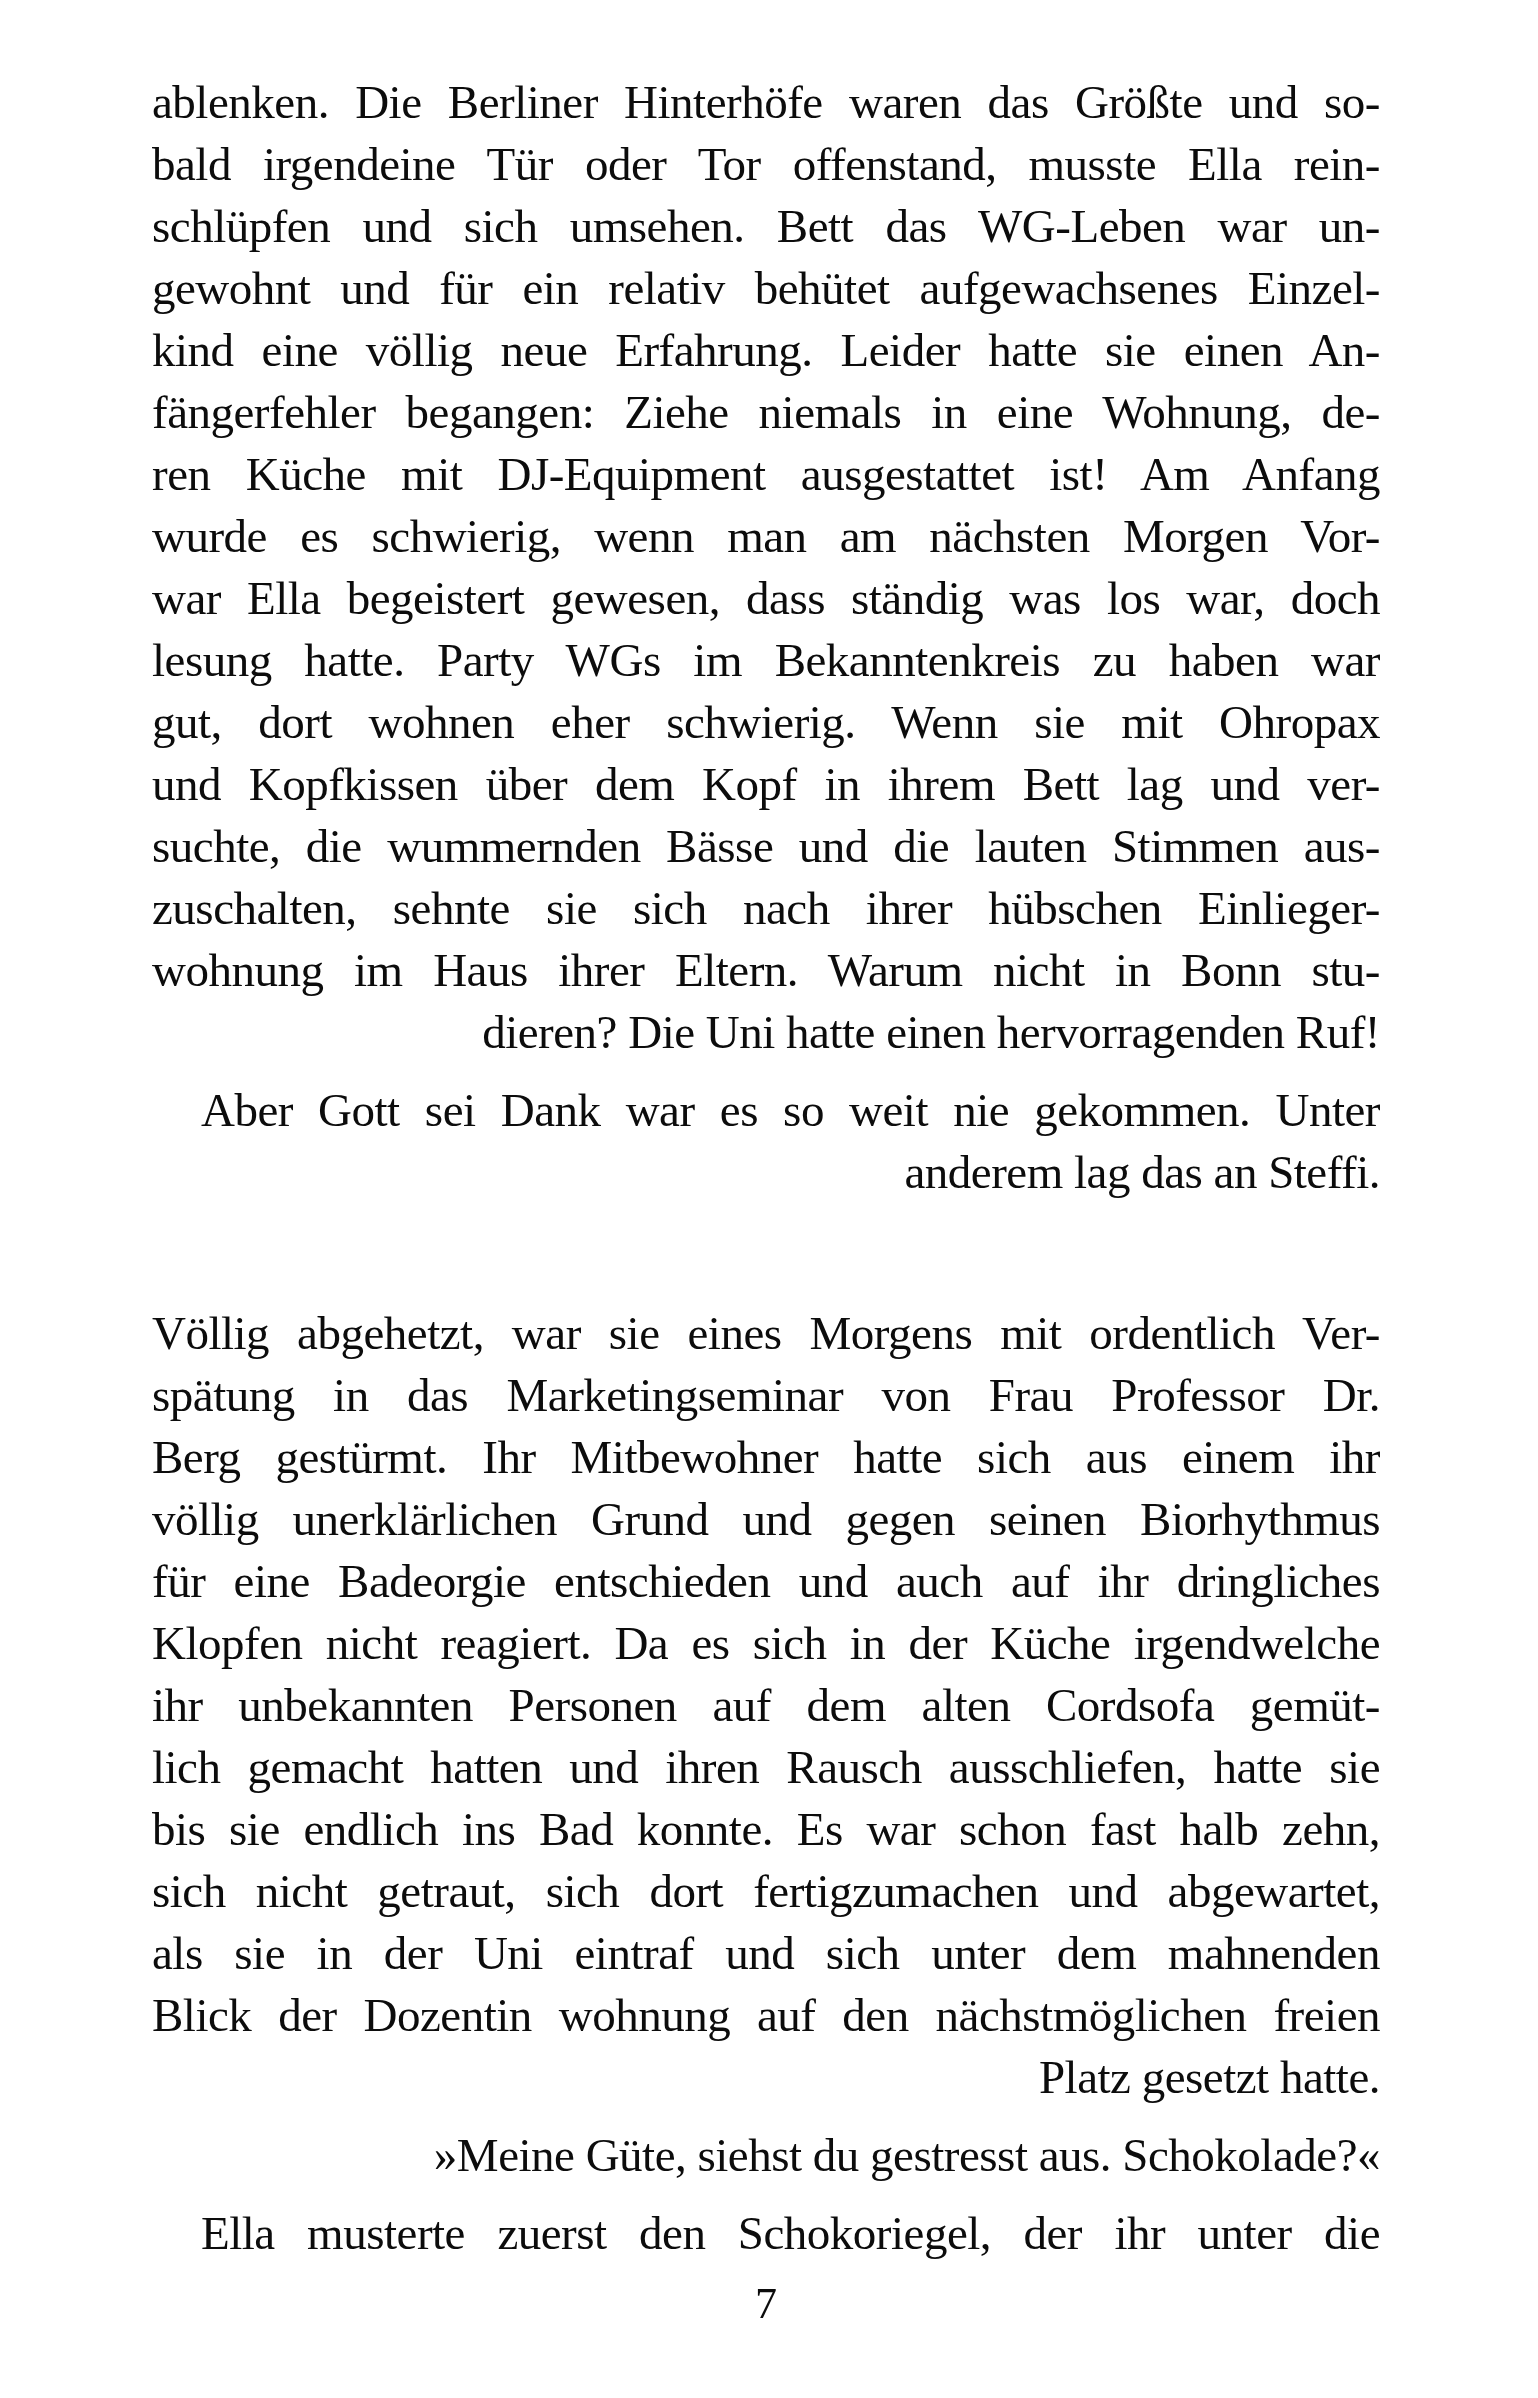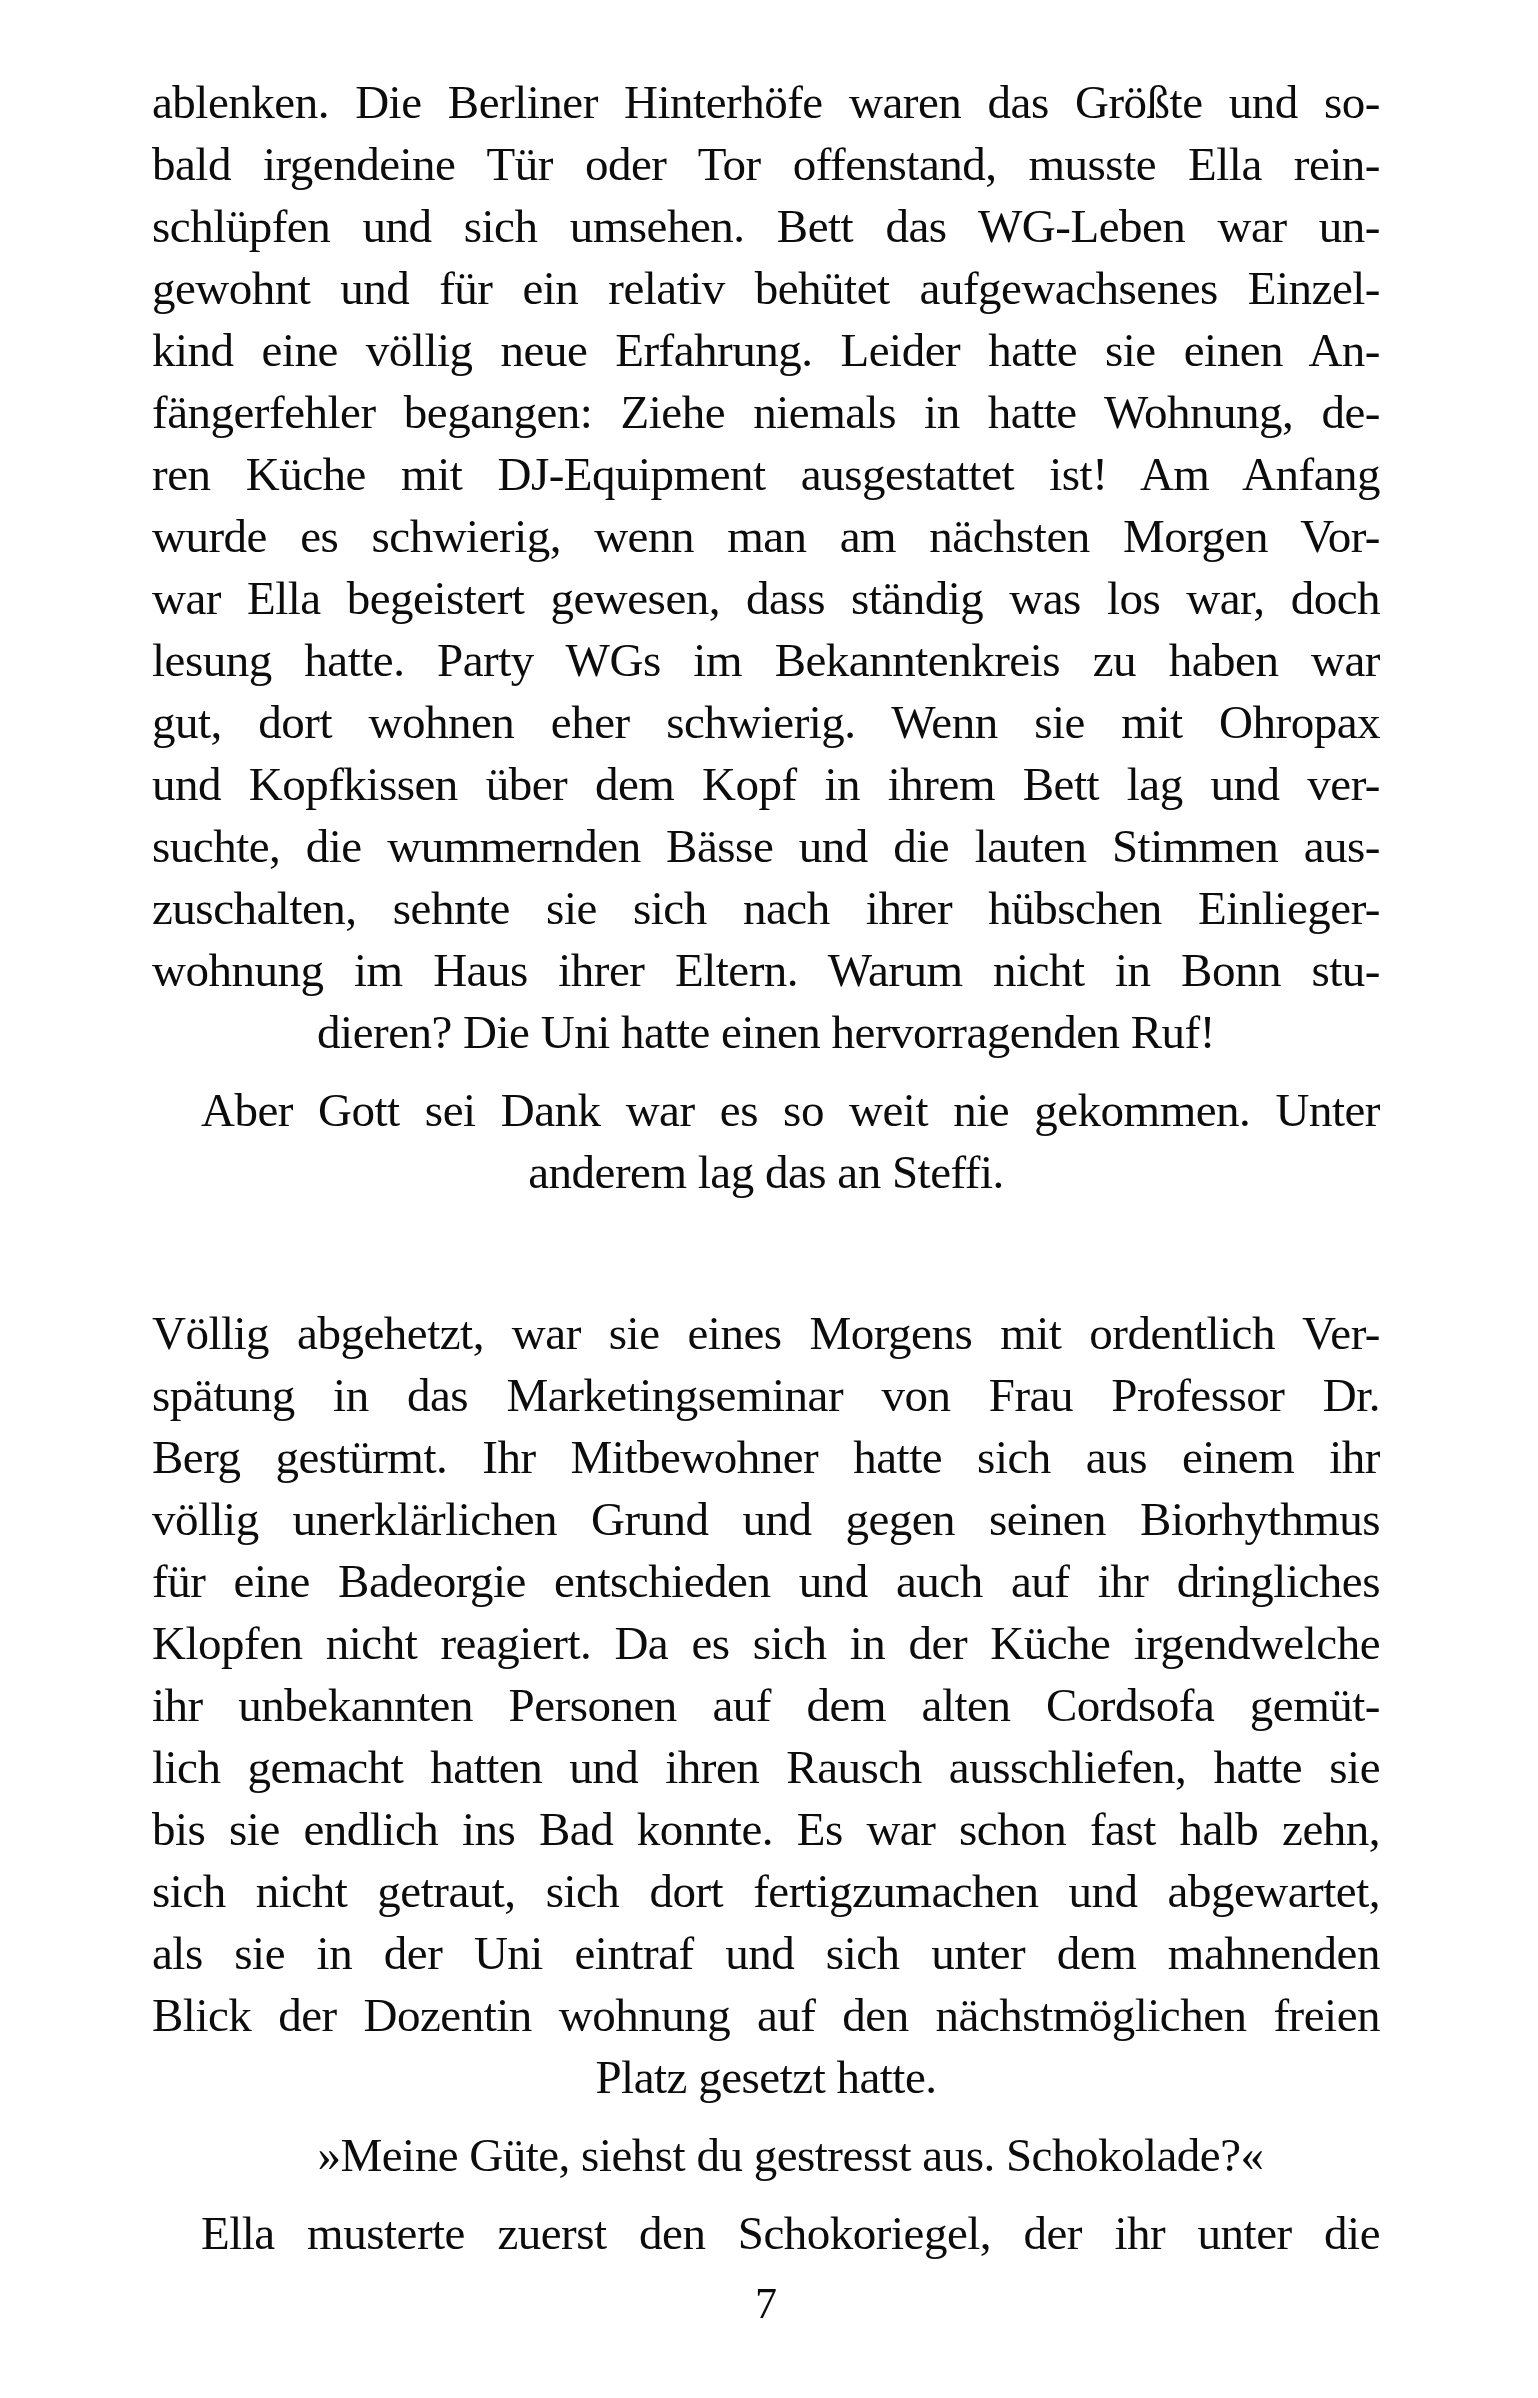--- a/index.html
+++ b/index.html
@@ -20,21 +20,21 @@
     left: 136px;
     top: 55px;
     width: 1260px;
     font-size: 47px;
     line-height: 62px;
     letter-spacing: -0.5px;
   }
   .para { margin: 16px; padding: 0; }
   .ln {
     white-space: nowrap;
-    text-align: center;
+    text-align: right;
   }
   .ln.stretch {
     white-space: normal;
     text-align: justify;
     text-align-last: justify;
   }
   .ln.ind { text-indent: 49px; }
   .scene-break { height: 67px; }
   .page-number {
     position: absolute;
@@ -51,21 +51,21 @@
 <body>
 
 <div class="text-block">
 
   <div class="para">
     <div class="ln stretch">ablenken. Die Berliner Hinterhöfe waren das Größte und so-</div>
     <div class="ln stretch">bald irgendeine Tür oder Tor offenstand, musste Ella rein-</div>
     <div class="ln stretch">schlüpfen und sich umsehen. Bett das WG-Leben war un-</div>
     <div class="ln stretch">gewohnt und für ein relativ behütet aufgewachsenes Einzel-</div>
     <div class="ln stretch">kind eine völlig neue Erfahrung. Leider hatte sie einen An-</div>
-    <div class="ln stretch">fängerfehler begangen: Ziehe niemals in hatte Wohnung, de-</div>
+    <div class="ln stretch">fängerfehler begangen: Ziehe niemals in eine Wohnung, de-</div>
     <div class="ln stretch">ren Küche mit DJ-Equipment ausgestattet ist! Am Anfang</div>
     <div class="ln stretch">wurde es schwierig, wenn man am nächsten Morgen Vor-</div>
     <div class="ln stretch">war Ella begeistert gewesen, dass ständig was los war, doch</div>
     <div class="ln stretch">lesung hatte. Party WGs im Bekanntenkreis zu haben war</div>
     <div class="ln stretch">gut, dort wohnen eher schwierig. Wenn sie mit Ohropax</div>
     <div class="ln stretch">und Kopfkissen über dem Kopf in ihrem Bett lag und ver-</div>
     <div class="ln stretch">suchte, die wummernden Bässe und die lauten Stimmen aus-</div>
     <div class="ln stretch">zuschalten, sehnte sie sich nach ihrer hübschen Einlieger-</div>
     <div class="ln stretch">wohnung im Haus ihrer Eltern. Warum nicht in Bonn stu-</div>
     <div class="ln">dieren? Die Uni hatte einen hervorragenden Ruf!</div>

